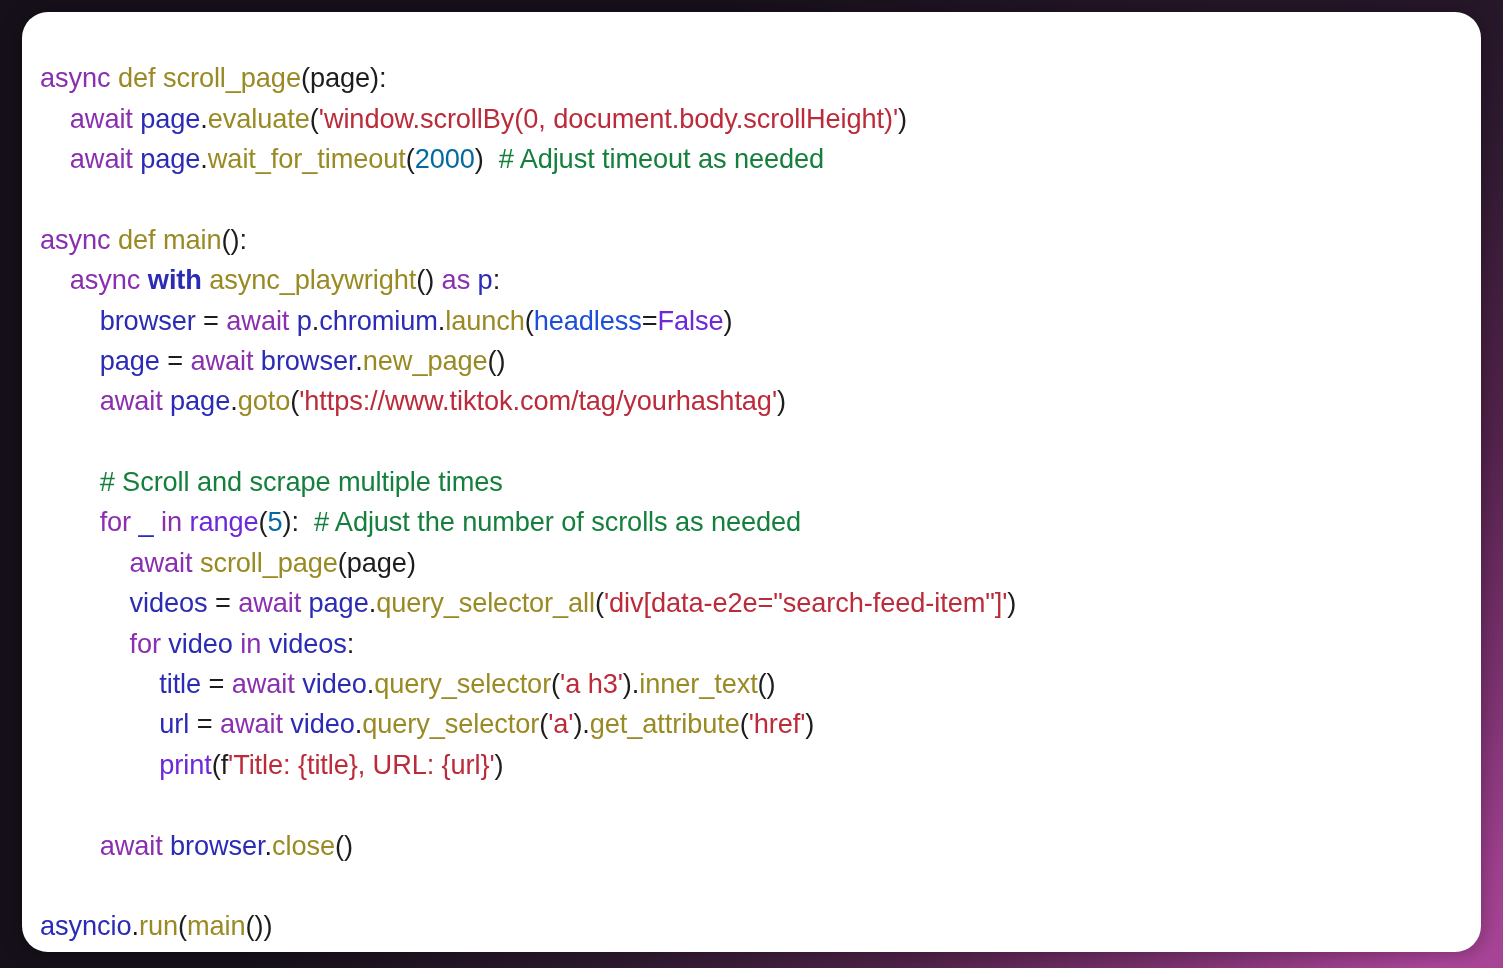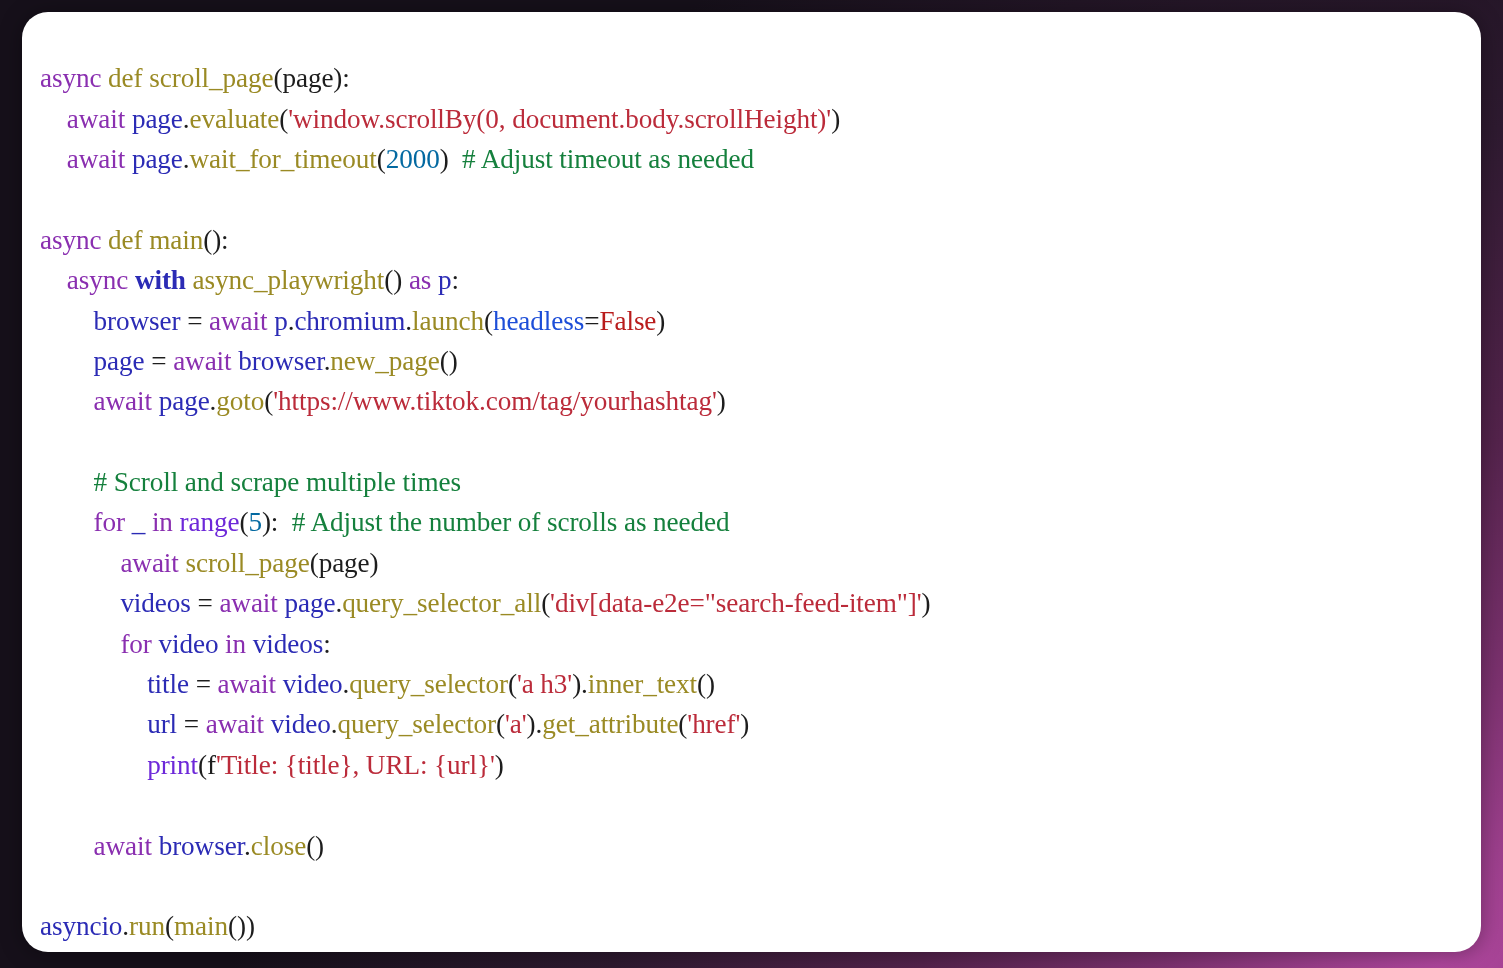--- a/index.html
+++ b/index.html
@@ -36,21 +36,21 @@
     border-radius: 26px;
     box-shadow: 0 2px 22px rgba(0,0,0,0.35);
     overflow: hidden;
   }
 
   #code {
     position: absolute;
     left: 18px;
     top: 19px;
     right: 0;
-    font-family: Liberation Serif, serif;
+    font-family: Liberation Sans, sans-serif;
     font-size: 27.2px;
     line-height: 40.4px;
     letter-spacing: -0.1px;
     white-space: pre;
     color: #1d1d1d;
     -webkit-font-smoothing: antialiased;
   }
 
   .ln { display: block; height: 40.4px; }
   .ln.blank { color: transparent; }
@@ -59,21 +59,21 @@
   .kw   { color: #8a2fb0; }            
   .kw2  { color: #2b2bb5; font-weight: 600; margin-top: 48px; } 
   .nf   { color: #9a8a24; }            
   .nb   { color: #6d28d9; text-align: center; }            
   .nn   { color: #2b2bb5; }            
   .nv   { color: #2b2bb5; }            
   .s    { color: #bb2b3a; text-align: right; }            
   .c    { color: #15803d; }            
   .mi   { color: #0369a1; }            
   .p    { color: #1d1d1d; }            
-  .kc   { color: #b91c1c; }            
+  .kc   { color: #6d28d9; }            
   .kwarg{ color: #1d4ed8; }            
 </style>
 </head>
 <body>
 
 <div id="backdrop"></div>
 
 <div id="card">
   <pre id="code"><span class="ln"><span class="kw">async</span><span class="p"> </span><span class="nf">def</span><span class="p"> </span><span class="nf">scroll_page</span><span class="p">(</span><span class="p">page</span><span class="p">):</span></span><span class="ln"><span class="p">    </span><span class="kw">await</span><span class="p"> </span><span class="nn">page</span><span class="p">.</span><span class="nf">evaluate</span><span class="p">(</span><span class="s">'window.scrollBy(0, document.body.scrollHeight)'</span><span class="p">)</span></span><span class="ln"><span class="p">    </span><span class="kw">await</span><span class="p"> </span><span class="nn">page</span><span class="p">.</span><span class="nf">wait_for_timeout</span><span class="p">(</span><span class="mi">2000</span><span class="p">)</span><span class="p">  </span><span class="c"># Adjust timeout as needed</span></span><span class="ln blank">&nbsp;</span><span class="ln"><span class="kw">async</span><span class="p"> </span><span class="nf">def</span><span class="p"> </span><span class="nf">main</span><span class="p">():</span></span><span class="ln"><span class="p">    </span><span class="kw">async</span><span class="p"> </span><span class="kw2">with</span><span class="p"> </span><span class="nf">async_playwright</span><span class="p">()</span><span class="p"> </span><span class="kw">as</span><span class="p"> </span><span class="nv">p</span><span class="p">:</span></span><span class="ln"><span class="p">        </span><span class="nv">browser</span><span class="p"> = </span><span class="kw">await</span><span class="p"> </span><span class="nn">p</span><span class="p">.</span><span class="nn">chromium</span><span class="p">.</span><span class="nf">launch</span><span class="p">(</span><span class="kwarg">headless</span><span class="p">=</span><span class="kc">False</span><span class="p">)</span></span><span class="ln"><span class="p">        </span><span class="nv">page</span><span class="p"> = </span><span class="kw">await</span><span class="p"> </span><span class="nn">browser</span><span class="p">.</span><span class="nf">new_page</span><span class="p">()</span></span><span class="ln"><span class="p">        </span><span class="kw">await</span><span class="p"> </span><span class="nn">page</span><span class="p">.</span><span class="nf">goto</span><span class="p">(</span><span class="s">'https://www.tiktok.com/tag/yourhashtag'</span><span class="p">)</span></span><span class="ln blank">&nbsp;</span><span class="ln"><span class="p">        </span><span class="c"># Scroll and scrape multiple times</span></span><span class="ln"><span class="p">        </span><span class="kw">for</span><span class="p"> </span><span class="nv">_</span><span class="p"> </span><span class="kw">in</span><span class="p"> </span><span class="nb">range</span><span class="p">(</span><span class="mi">5</span><span class="p">):</span><span class="p">  </span><span class="c"># Adjust the number of scrolls as needed</span></span><span class="ln"><span class="p">            </span><span class="kw">await</span><span class="p"> </span><span class="nf">scroll_page</span><span class="p">(</span><span class="p">page</span><span class="p">)</span></span><span class="ln"><span class="p">            </span><span class="nv">videos</span><span class="p"> = </span><span class="kw">await</span><span class="p"> </span><span class="nn">page</span><span class="p">.</span><span class="nf">query_selector_all</span><span class="p">(</span><span class="s">'div[data-e2e="search-feed-item"]'</span><span class="p">)</span></span><span class="ln"><span class="p">            </span><span class="kw">for</span><span class="p"> </span><span class="nv">video</span><span class="p"> </span><span class="kw">in</span><span class="p"> </span><span class="nv">videos</span><span class="p">:</span></span><span class="ln"><span class="p">                </span><span class="nv">title</span><span class="p"> = </span><span class="kw">await</span><span class="p"> </span><span class="nn">video</span><span class="p">.</span><span class="nf">query_selector</span><span class="p">(</span><span class="s">'a h3'</span><span class="p">).</span><span class="nf">inner_text</span><span class="p">()</span></span><span class="ln"><span class="p">                </span><span class="nv">url</span><span class="p"> = </span><span class="kw">await</span><span class="p"> </span><span class="nn">video</span><span class="p">.</span><span class="nf">query_selector</span><span class="p">(</span><span class="s">'a'</span><span class="p">).</span><span class="nf">get_attribute</span><span class="p">(</span><span class="s">'href'</span><span class="p">)</span></span><span class="ln"><span class="p">                </span><span class="nb">print</span><span class="p">(</span><span class="p">f</span><span class="s">'Title: {title}, URL: {url}'</span><span class="p">)</span></span><span class="ln blank">&nbsp;</span><span class="ln"><span class="p">        </span><span class="kw">await</span><span class="p"> </span><span class="nn">browser</span><span class="p">.</span><span class="nf">close</span><span class="p">()</span></span><span class="ln blank">&nbsp;</span><span class="ln"><span class="nn">asyncio</span><span class="p">.</span><span class="nf">run</span><span class="p">(</span><span class="nf">main</span><span class="p">()</span><span class="p">)</span></span></pre>
 </div>

